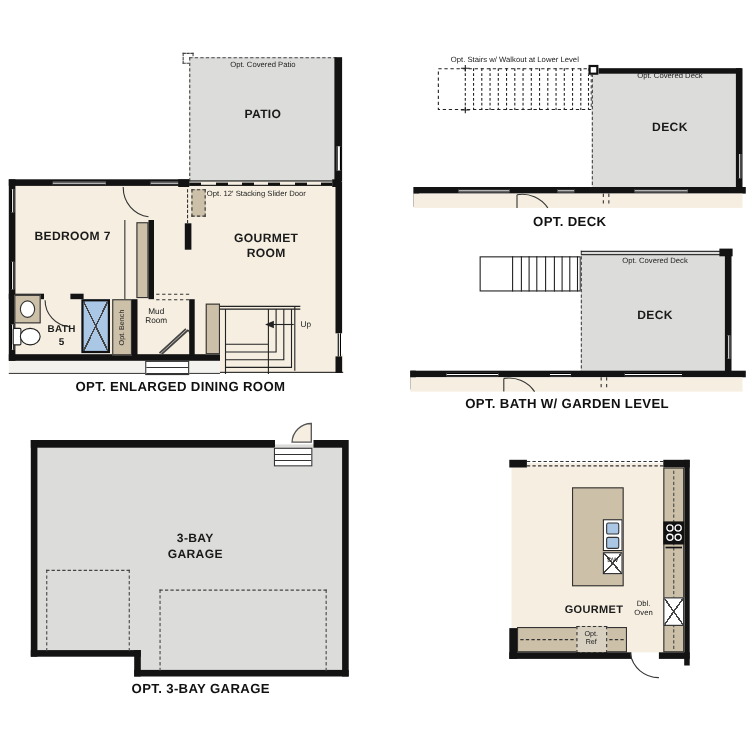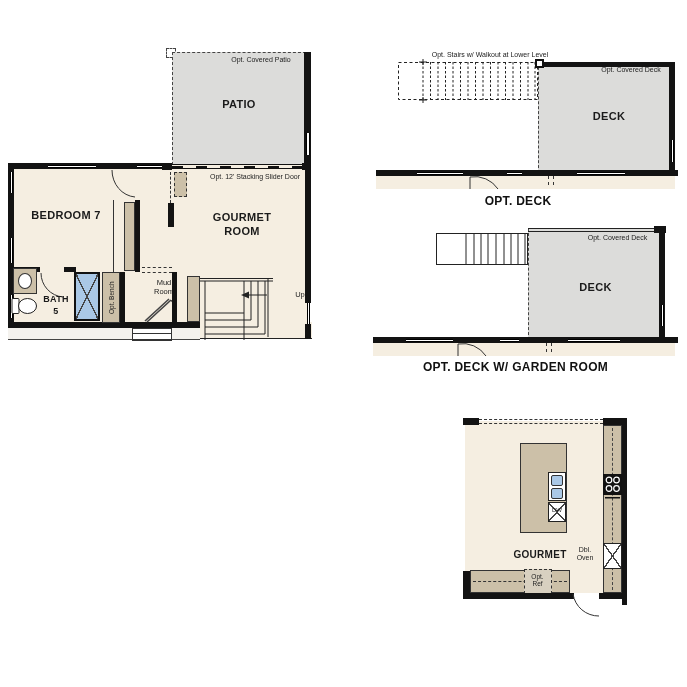--- a/index.html
+++ b/index.html
@@ -6,21 +6,21 @@
   #canvas{position:relative;width:687px;height:687px;background:#ffffff;overflow:hidden;
           font-family:"Liberation Sans",sans-serif;}
   .plan{position:absolute;}
   .abs{position:absolute;box-sizing:border-box;}
   .w{position:absolute;background:#131313;box-sizing:border-box;}
   .floor{position:absolute;background:#f5eee1;box-sizing:border-box;}
   .hard{position:absolute;background:#dcdcda;box-sizing:border-box;}
   .tan{position:absolute;background:#ccc0a8;border:1px solid #333;box-sizing:border-box;}
   .winh{position:absolute;background:#fff;border-top:1px solid #000;border-bottom:1px solid #000;box-sizing:border-box;}
   .winv{position:absolute;background:#fff;border-left:1px solid #000;border-right:1px solid #000;box-sizing:border-box;}
-  .note{position:absolute;font-size:7px;line-height:1.25;color:#222;text-align:center;white-space:pre-line;margin-left:22px;}
+  .note{position:absolute;font-size:7px;line-height:1.25;color:#222;text-align:center;white-space:pre-line;}
   .room{position:absolute;font-size:11px;font-weight:bold;line-height:1.3;color:#1a1a1a;
         text-align:center;letter-spacing:.3px;white-space:pre-line;}
   .cap{position:absolute;font-size:12px;font-weight:bold;color:#111;text-align:center;
        letter-spacing:.3px;white-space:nowrap;}
   .tiny{position:absolute;font-size:6.5px;color:#222;text-align:center;white-space:pre-line;line-height:1.15;}
   .xbox{background-color:#fff;border:1px solid #222;
     background-image:
       linear-gradient(to top right, transparent calc(50% - .7px), #444 calc(50% - .7px), #444 calc(50% + .7px), transparent calc(50% + .7px)),
       linear-gradient(to bottom right, transparent calc(50% - .7px), #444 calc(50% - .7px), #444 calc(50% + .7px), transparent calc(50% + .7px));}
   .dashedbox{position:absolute;border:1.5px dashed #444;box-sizing:border-box;background:transparent;}
@@ -114,20 +114,21 @@
     <svg style="left:192px;top:232px;" width="80" height="63" viewBox="0 0 80 63">
       <path d="M0,1.5 H73 M0,4 H73" fill="none" stroke="#222"></path>
       <path d="M68,1.5 V60" fill="none" stroke="#222"></path>
       <path d="M44,4 V36 H5 M51,4 V43 H5 M58,4 V50 H5 M65,4 V57 H5" fill="none" stroke="#222"></path>
       <path d="M5,4 V63 M44,36 V63" fill="none" stroke="#222"></path>
       <line x1="67" y1="18" x2="47" y2="18" stroke="#222"></line>
       <polygon points="41,18 49,14.5 49,21.5" fill="#222"></polygon>
     </svg>
     <div class="note" style="left:260px;top:245px;width:20px;font-size:7.5px;">Up</div>
 
+    <div class="cap" style="left:0;top:299px;width:312px;">OPT. ENLARGED DINING ROOM</div>
   </div>
 
   <div class="plan" style="left:368px;top:45px;width:315px;height:170px;">
     <div class="note" style="left:20px;top:6px;width:160px;">Opt. Stairs w/ Walkout at Lower Level</div>
     <svg style="left:30px;top:17px;" width="140" height="38" viewBox="0 0 140 38">
       <rect x="0.5" y="0.5" width="139" height="37" fill="none" stroke="#222" stroke-dasharray="3 2.5"></rect>
       <g stroke="#222" stroke-dasharray="2.5 2">
         <path d="M25,0 V38 M32.5,0 V38 M40,0 V38 M47.5,0 V38 M55,0 V38 M62.5,0 V38 M70,0 V38 M77.5,0 V38 M85,0 V38 M92.5,0 V38 M100,0 V38 M107.5,0 V38 M115,0 V38 M122.5,0 V38 M130,0 V38 M137,0 V38"></path>
       </g>
       <path d="M25,-3 V3 M21,0 H29 M25,35 V41 M21,38 H29" stroke="#222" fill="none"></path>
@@ -169,23 +170,43 @@
     <div class="w" style="left:5px;top:112px;width:305px;height:6px;"></div>
     <div class="winh" style="left:38px;top:113.5px;width:47px;height:3px;"></div>
     <div class="winh" style="left:132px;top:113.5px;width:19px;height:3px;"></div>
     <div class="winh" style="left:200px;top:113.5px;width:52px;height:3px;"></div>
     <div class="w" style="left:5px;top:112px;width:5px;height:17px;"></div>
     <div class="floor" style="left:5px;top:118px;width:302px;height:13px;"></div>
     <svg style="left:88px;top:118px;" width="34" height="15" viewBox="0 0 34 15">
       <path d="M2,13 V1 M2,1 A28,28 0 0 1 30,13" fill="none" stroke="#333"></path>
     </svg>
     <div class="abs" style="left:178px;top:118px;width:6px;height:9px;border-left:1px dashed #333;border-right:1px dashed #333;"></div>
-    <div class="cap" style="left:0;top:135px;width:295px;">OPT. DECK W/ GARDEN ROOM</div>
-  </div>
-
+    <div class="cap" style="left:0;top:135px;width:295px;">OPT. BATH W/ GARDEN LEVEL</div>
+  </div>
+
+  <div class="plan" style="left:25px;top:380px;width:298px;height:256px;">
+    <div class="hard" style="left:6px;top:24px;width:282px;height:188px;"></div>
+    <div class="hard" style="left:100px;top:210px;width:188px;height:20px;"></div>
+    <div class="w" style="left:3px;top:20px;width:222px;height:7px;"></div>
+    <div class="w" style="left:260px;top:20px;width:29px;height:7px;"></div>
+    <div class="w" style="left:3px;top:20px;width:6px;height:197px;"></div>
+    <div class="w" style="left:286px;top:20px;width:6px;height:215px;"></div>
+    <div class="w" style="left:3px;top:211px;width:100px;height:6px;"></div>
+    <div class="w" style="left:97px;top:211px;width:6px;height:24px;"></div>
+    <div class="w" style="left:97px;top:229px;width:195px;height:6px;"></div>
+    <svg style="left:222px;top:1px;" width="40" height="22" viewBox="0 0 40 22">
+      <path d="M36,21 V4 A17.5,17.5 0 0 0 18.5,21 Z" fill="#f5eee1" stroke="#555" stroke-width="1.2"></path>
+    </svg>
+    <div class="steps" style="left:224px;top:27px;width:35px;height:17px;"></div>
+    <div class="dashedbox" style="left:17px;top:138px;width:76px;height:74px;border-bottom:none;"></div>
+    <div class="dashedbox" style="left:120px;top:156px;width:152px;height:74px;border-bottom:none;"></div>
+    <div class="room" style="left:50px;top:103px;width:205px;">3-BAY
+GARAGE</div>
+    <div class="cap" style="left:10px;top:239px;width:295px;">OPT. 3-BAY GARAGE</div>
+  </div>
 
   <div class="plan" style="left:460px;top:415px;width:180px;height:220px;">
     <div class="floor" style="left:5px;top:6px;width:160px;height:172px;"></div>
     <div class="w" style="left:3px;top:3px;width:16px;height:7px;"></div>
     <div class="abs" style="left:19px;top:4px;width:124px;height:5px;border-top:1px dashed #333;border-bottom:1px dashed #333;"></div>
     <div class="w" style="left:143px;top:3px;width:24px;height:7px;"></div>
     <div class="w" style="left:162px;top:3px;width:5px;height:187px;"></div>
     <div class="tan" style="left:143px;top:10px;width:19px;height:168px;">
       <div class="abs" style="left:8px;top:2px;height:162px;border-left:1px dashed #444;"></div>
     </div>

